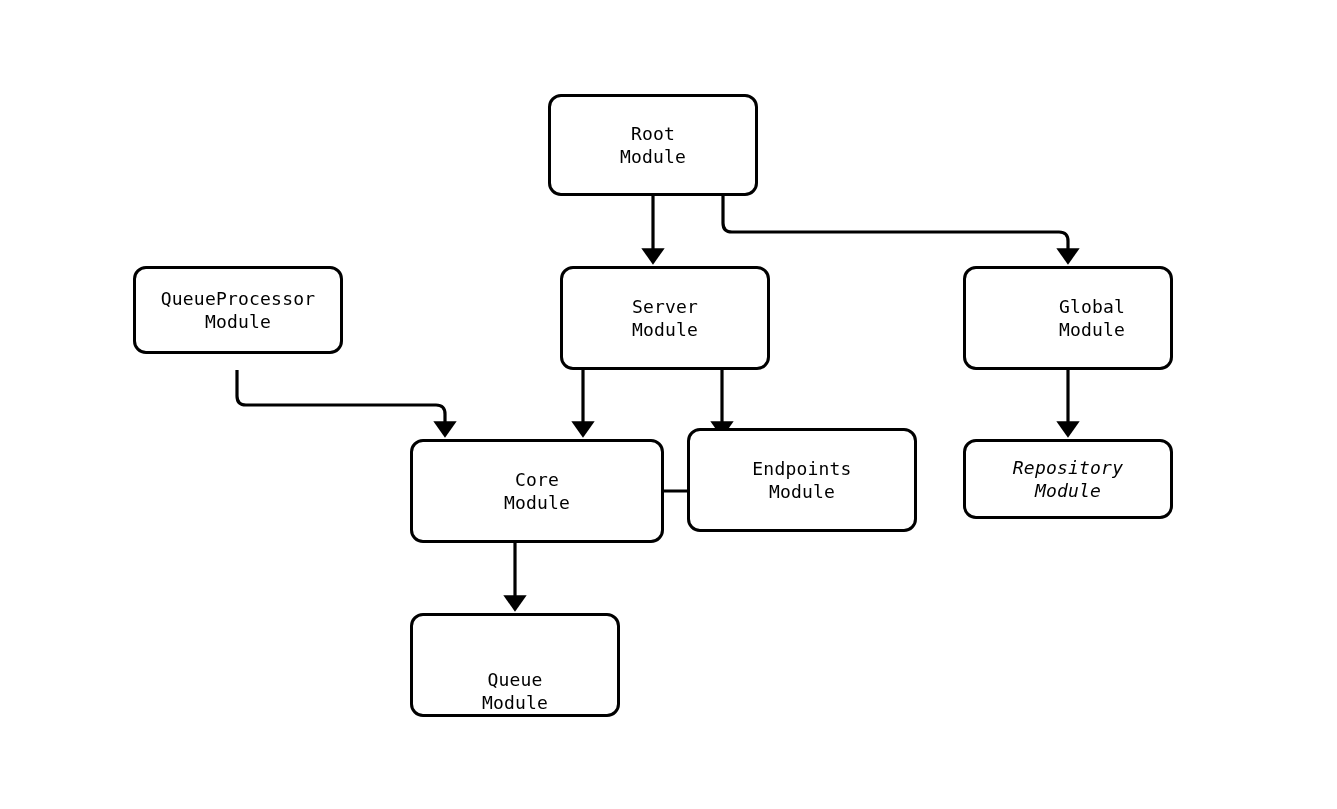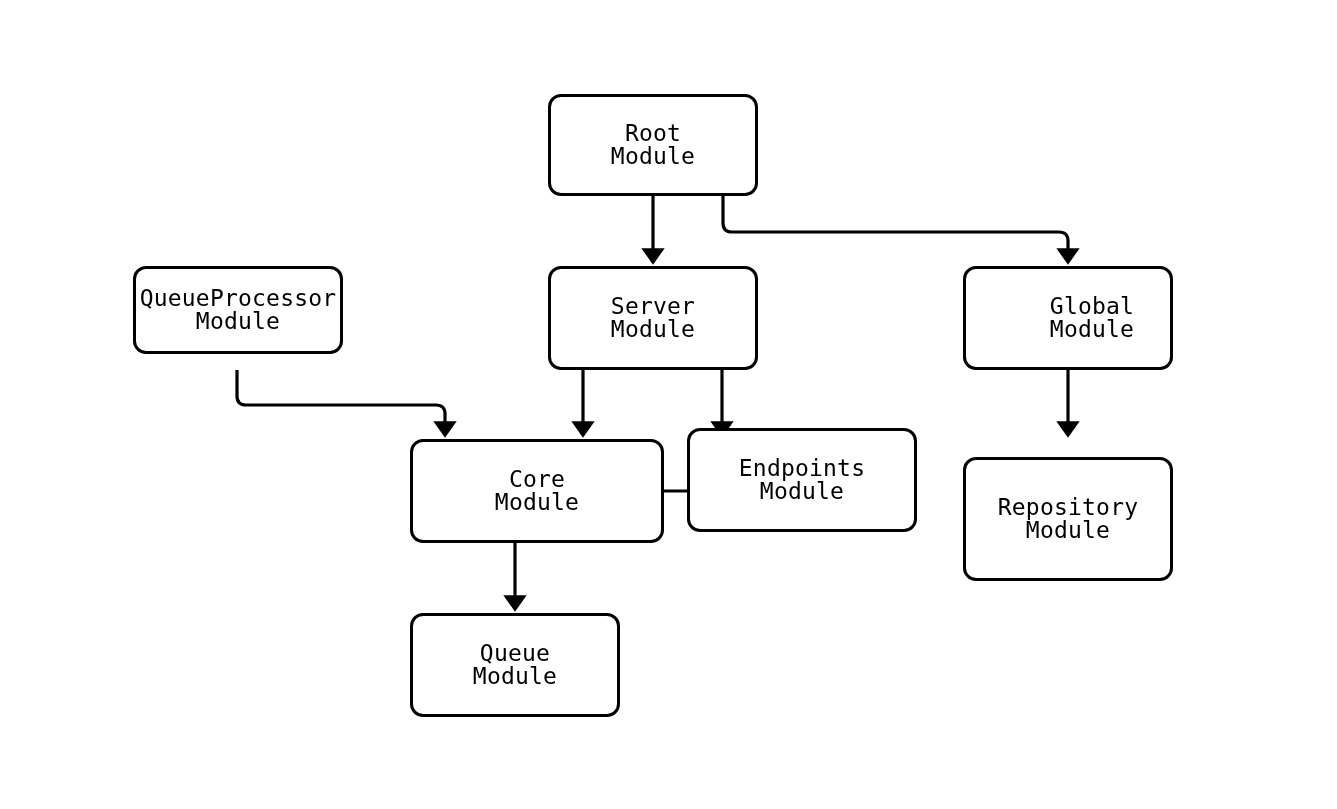--- a/index.html
+++ b/index.html
@@ -33,21 +33,21 @@
     border: 3.2px solid #000000;
     border-radius: 13px;
     display: flex;
     flex-direction: column;
     align-items: center;
     justify-content: center;
     z-index: 2;
   }
   .node-label {
     font-family: "DejaVu Sans Mono", "Liberation Mono", monospace;
-    font-size: 23px;
+    font-size: 18px;
     line-height: 23px;
     color: #000000;
     text-align: center;
     white-space: pre;
     letter-spacing: 0.2px;
     font-weight: 500;
   }
 </style>
 </head>
 <body>
@@ -75,43 +75,43 @@
   <div class="node" style="left:548px; top:94px; width:210px; height:102px;">
     <div class="node-label">Root
 Module</div>
   </div>
 
   <div class="node" style="left:133px; top:266px; width:210px; height:88px;">
     <div class="node-label">QueueProcessor
 Module</div>
   </div>
 
-  <div class="node" style="left:548px; top:266px; width:210px; height:104px;">
+  <div class="node" style="left:560px; top:266px; width:210px; height:104px;">
     <div class="node-label">Server
 Module</div>
   </div>
 
   <div class="node" style="left:963px; top:266px; width:210px; height:104px;padding-left:48px;">
     <div class="node-label">Global
 Module</div>
   </div>
 
   <div class="node" style="left:410px; top:439px; width:254px; height:104px;">
     <div class="node-label">Core
 Module</div>
   </div>
 
   <div class="node" style="left:687px; top:428px; width:230px; height:104px;">
     <div class="node-label">Endpoints
 Module</div>
   </div>
 
-  <div class="node" style="left:963px; top:457px; width:210px; height:124px;">
+  <div class="node" style="left:963px; top:439px; width:210px; height:80px;font-style:italic;">
     <div class="node-label">Repository
 Module</div>
   </div>
 
-  <div class="node" style="left:410px; top:613px; width:210px; height:104px;">
+  <div class="node" style="left:410px; top:613px; width:210px; height:104px;justify-content:flex-end;">
     <div class="node-label">Queue
 Module</div>
   </div>
 
 </div>
 
 </body></html>

